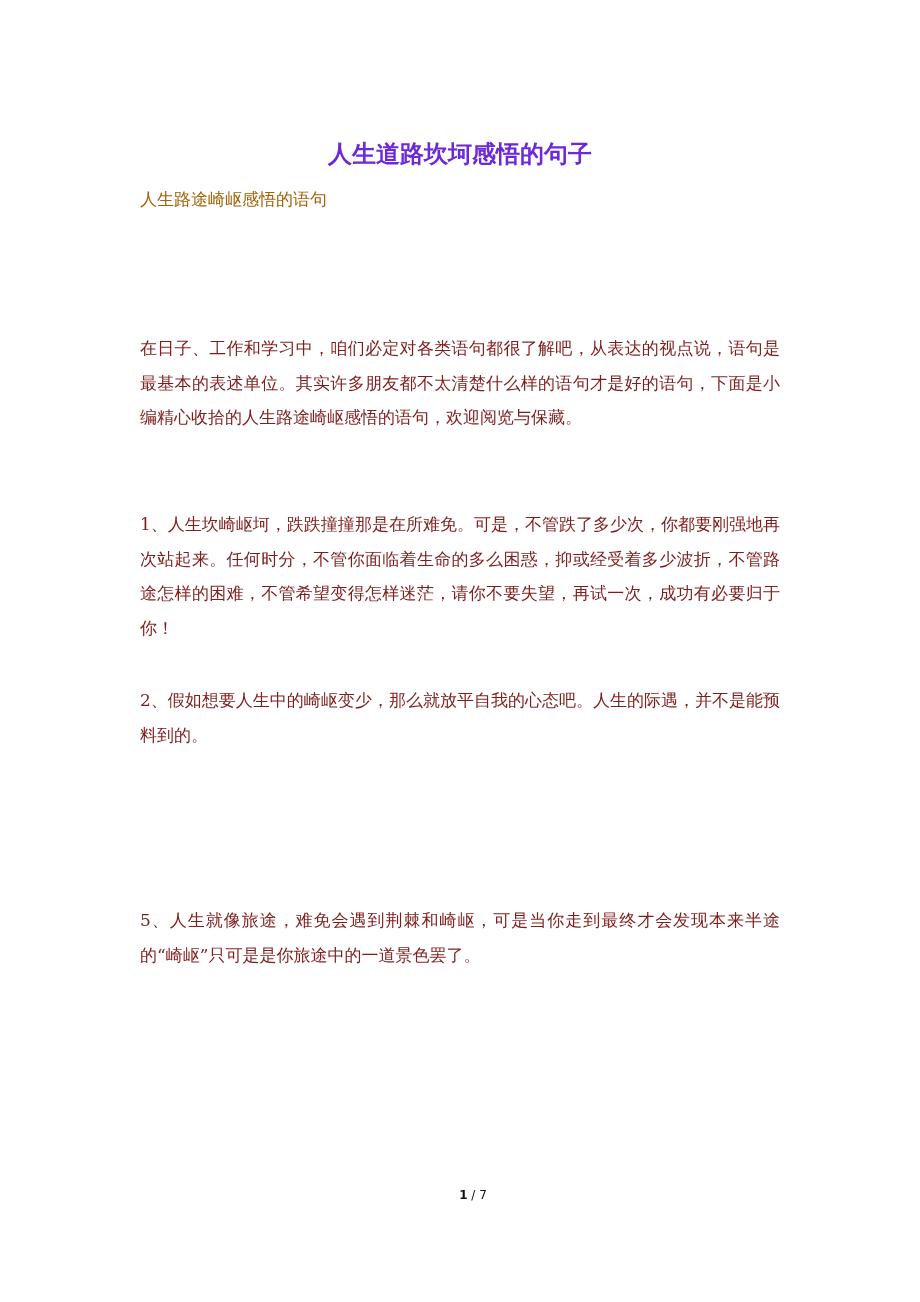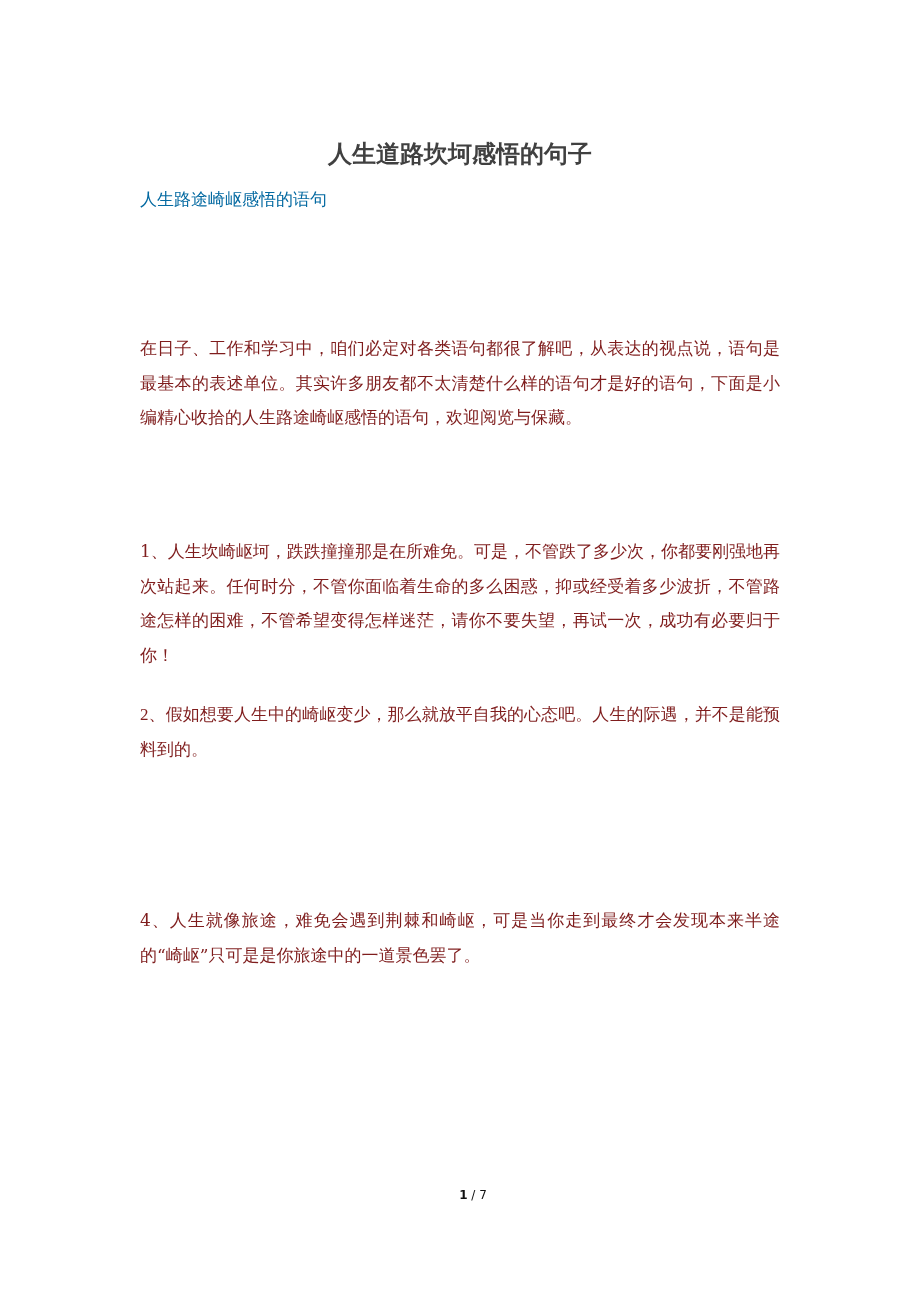--- a/index.html
+++ b/index.html
@@ -1,36 +1,36 @@
 <!DOCTYPE html>
 <html><head>
 <meta charset="utf-8">
 <style>
   html, body { margin: 0; padding: 0; background: #ffffff; }
   body { width: 920px; height: 1302px; position: relative; overflow: hidden;
          font-family: "DejaVu Serif", "Liberation Serif", serif; color: #222; }
   .page { position: absolute; left: 0; top: 0; width: 920px; height: 1302px; }
   .title { position: absolute; top: 138px; left: 0; width: 920px; text-align: center;
-           color: #404040; font-size: 24px; font-weight: bold; letter-spacing: 0; }
-  .subtitle { position: absolute; top: 188px; left: 140px; font-size: 17px; color: #0369a1; }
+           color: #6d28d9; font-size: 24px; font-weight: bold; letter-spacing: 0; }
+  .subtitle { position: absolute; top: 188px; left: 140px; font-size: 17px; color: #a16207; }
   .para { position: absolute; left: 140px; width: 640px; font-size: 17px; line-height: 34.5px;
           color: #7f1d1d; text-align: justify; }
   .footer { position: absolute; top: 1188px; left: 0; width: 920px; text-align: center;
             font-family: "DejaVu Sans", "Liberation Sans", sans-serif; font-size: 12px; color: #111; padding-left: 13px; }
   .footer b { font-weight: bold; }
 </style>
 </head>
 <body>
 
 <div class="page">
   <div class="title">人生道路坎坷感悟的句子</div>
   <div class="subtitle">人生路途崎岖感悟的语句</div>
 
   <div class="para" style="top:331px;">在日子、工作和学习中，咱们必定对各类语句都很了解吧，从表达的视点说，语句是最基本的表述单位。其实许多朋友都不太清楚什么样的语句才是好的语句，下面是小编精心收拾的人生路途崎岖感悟的语句，欢迎阅览与保藏。</div>
 
-  <div class="para" style="top:534px;">1、人生坎崎岖坷，跌跌撞撞那是在所难免。可是，不管跌了多少次，你都要刚强地再次站起来。任何时分，不管你面临着生命的多么困惑，抑或经受着多少波折，不管路途怎样的困难，不管希望变得怎样迷茫，请你不要失望，再试一次，成功有必要归于你！</div>
-  <div class="para" style="top:698px;font-family:Liberation Serif, serif;">2、假如想要人生中的崎岖变少，那么就放平自我的心态吧。人生的际遇，并不是能预料到的。</div>
-  <div class="para" style="top:903px;">4、人生就像旅途，难免会遇到荆棘和崎岖，可是当你走到最终才会发现本来半途的“崎岖”只可是是你旅途中的一道景色罢了。</div>
+  <div class="para" style="top:507px;">1、人生坎崎岖坷，跌跌撞撞那是在所难免。可是，不管跌了多少次，你都要刚强地再次站起来。任何时分，不管你面临着生命的多么困惑，抑或经受着多少波折，不管路途怎样的困难，不管希望变得怎样迷茫，请你不要失望，再试一次，成功有必要归于你！</div>
+  <div class="para" style="top:683px;">2、假如想要人生中的崎岖变少，那么就放平自我的心态吧。人生的际遇，并不是能预料到的。</div>
+  <div class="para" style="top:903px;">5、人生就像旅途，难免会遇到荆棘和崎岖，可是当你走到最终才会发现本来半途的“崎岖”只可是是你旅途中的一道景色罢了。</div>
 
   <div class="footer">
     <b>1</b><span> / </span><span>7</span>
   </div>
 </div>
 
 </body></html>

